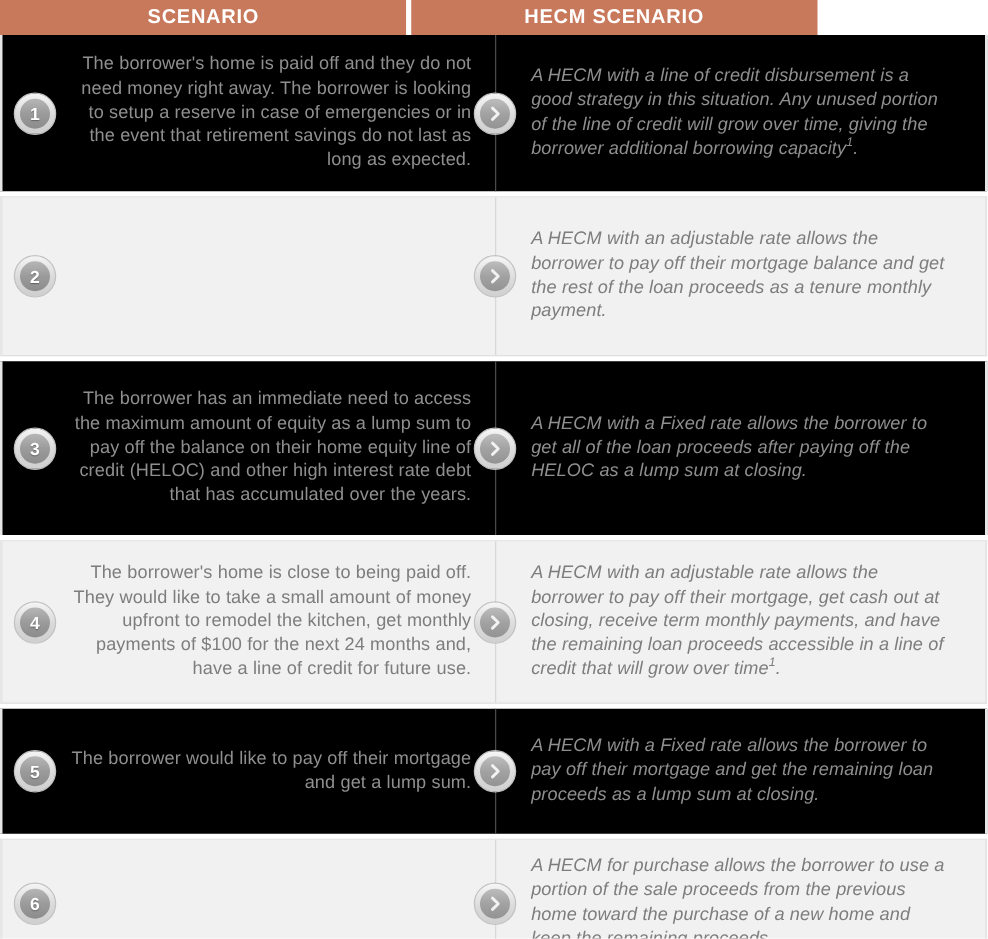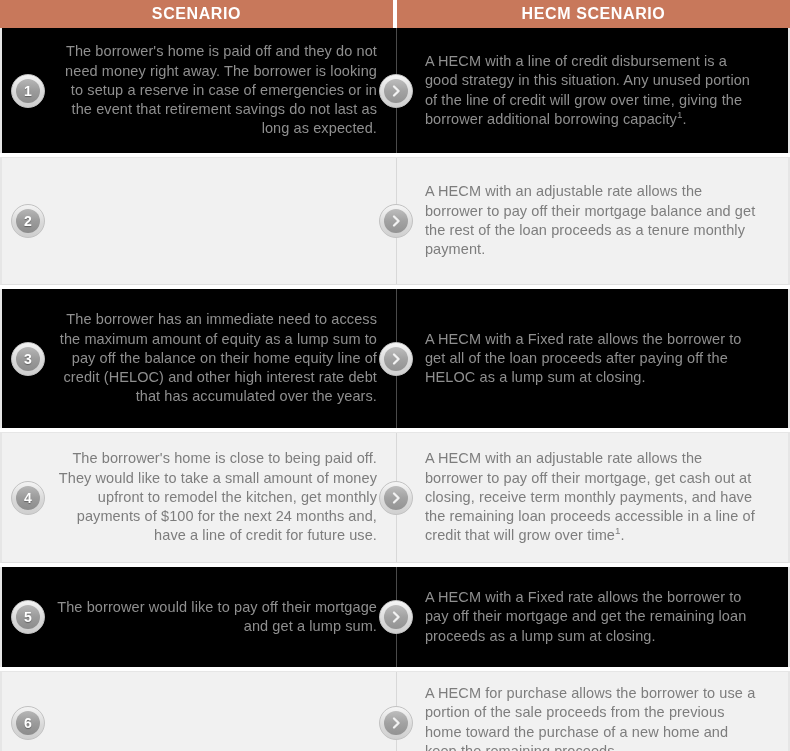--- a/index.html
+++ b/index.html
@@ -16,21 +16,21 @@
     height: 751px;
     background: #ffffff;
     overflow: hidden;
   }
 
   
   .header-row {
     position: absolute;
     left: 0;
     top: 0;
-    width: 790px;
+    width: 654px;
     height: 28px;
     display: flex;
   }
   .header-cell {
     height: 28px;
     background: #c8785b;
     color: #ffffff;
     font-size: 16px;
     font-weight: bold;
     letter-spacing: 0.6px;
@@ -147,21 +147,21 @@
 
   
   .cell-text {
     font-size: 14.5px;
     line-height: 1.33;
     letter-spacing: 0.1px;
   }
   .row.dark .cell-text { color: #8f8f8f; }
   .row.light .cell-text { color: #7d7d7d; }
   .cell.scenario .cell-text { max-width: 320px; text-align: right; }
-  .cell.hecm .cell-text { max-width: 335px; }
+  .cell.hecm .cell-text { max-width: 335px; font-style: italic; }
   sup { font-size: 0.68em; vertical-align: super; line-height: 0; }
 
   
   .row.r1 { min-height: 125px; }
   .row.r2 { min-height: 128px; }
   .row.r3 { min-height: 139px; }
   .row.r4 { min-height: 131px; }
   .row.r5 { min-height: 100px; }
   .row.r6 { min-height: 92px; }
 </style>

